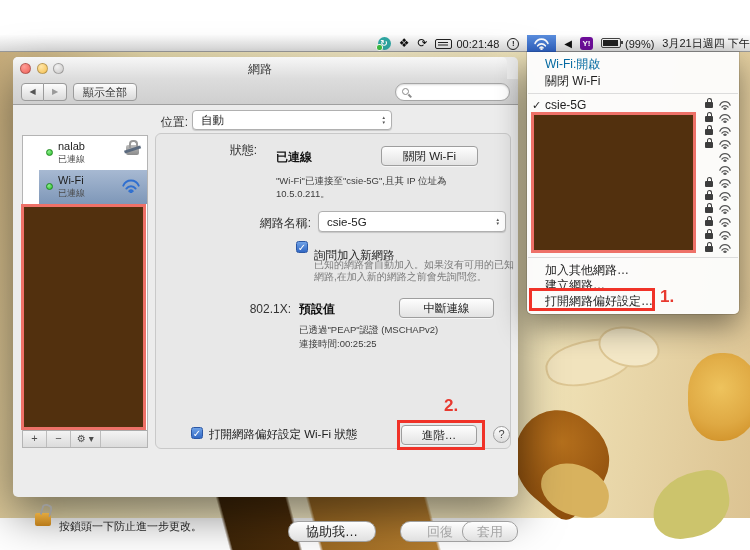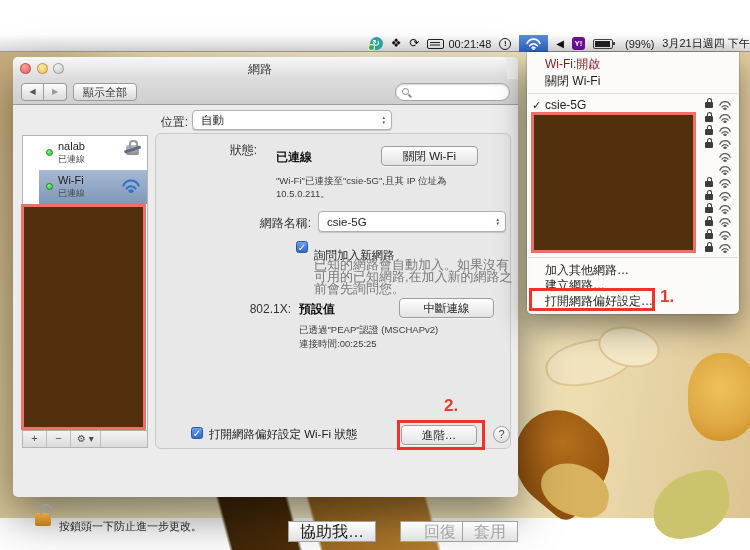--- a/index.html
+++ b/index.html
@@ -98,21 +98,21 @@
   #loc-label { left:145px; top:57px; width:30px; }
   #loc-popup { left:179px; top:53px; width:200px; height:20px; }
 
   #panel { position:absolute; left:142px; top:76px; width:356px; height:316px;
     background:#e8e8e8; border:1px solid #c9c9c9; border-radius:6px; }
   .pbtn { position:absolute; height:20px; background:linear-gradient(#fefefe,#e3e3e3);
     border:1px solid #9e9e9e; border-radius:4px; font-size:11.5px; color:#222;
     text-align:center; line-height:18px; box-shadow:0 1px 0 rgba(255,255,255,.6); }
   .bold { font-weight:bold; }
   .small { font-size:9.5px; color:#3c3c3c; line-height:13px; }
-  .hint { font-size:13px; color:#7a7a7a; line-height:12px; }
+  .hint { font-size:10px; color:#7a7a7a; line-height:12px; }
   .cb { position:absolute; width:12px; height:12px; border-radius:2.5px;
     background:linear-gradient(#6ea1e6,#3168c4); border:1px solid #2b57a5;
     color:#fff; font-size:10px; line-height:11px; text-align:center; font-weight:bold; }
   .cb-label { position:absolute; font-size:11.5px; color:#222; }
 
   #help-btn { position:absolute; width:17px; height:17px; border-radius:9px;
     background:linear-gradient(#fefefe,#dcdcdc); border:1px solid #9e9e9e;
     font-size:11px; color:#444; text-align:center; line-height:15px; }
 
   
@@ -136,37 +136,37 @@
     color:#4d4d4d; text-align:center; line-height:15px; }
   .sf-gear { font-size:10px; }
 
   
   .redact { position:absolute; background:#52300e; border:3px solid #ee7168; }
   .anno-box { position:absolute; border:3px solid #f03228; }
   .anno-num { position:absolute; color:#e8392f; font-weight:bold; font-size:17px; }
 
   
   .winbtn { position:absolute; top:464px; height:21px; background:linear-gradient(#fefefe,#e0e0e0);
-    border:1px solid #a0a0a0; border-radius:0; font-size:16px; color:#222;
+    border:1px solid #a0a0a0; border-radius:10px; font-size:13px; color:#222;
     text-align:center; line-height:19px; }
   .winbtn.disabled { color:#a5a5a5; }
   #lock-icon { position:absolute; left:22px; top:456px; width:16px; height:13px;
     background:linear-gradient(#e2a93f,#b87a1a); border-radius:2px; }
   #lock-icon::before { content:""; position:absolute; left:6px; top:-9px; width:7px; height:10px;
     border:2.5px solid #9a9a9a; border-bottom:none; border-radius:5px 5px 0 0;
     transform:rotate(14deg); }
   #lock-text { position:absolute; left:46px; top:462px; font-size:11px; color:#222; }
 
   
   #wifimenu { left:527px; top:52px; width:212px; height:262px;
     background:rgba(252,252,252,.97); border-radius:0 0 5px 5px;
     box-shadow:0 12px 30px rgba(0,0,0,.45), 0 0 0 1px rgba(0,0,0,.12); }
   .mi { position:absolute; left:0; right:0; height:16px; padding-left:18px;
     font-size:12px; color:#1e1e1e; line-height:16px; white-space:nowrap; }
-  .mi.dim { color:#7f1d1d; }
+  .mi.dim { color:#0369a1; }
   .msep { position:absolute; left:1px; right:1px; height:1px; background:#dcdcdc; }
   .mcheck { position:absolute; left:5px; width:12px; font-size:11px; color:#1e1e1e; }
   .netrow { position:absolute; left:0; right:0; height:12px; }
   .mini-lock { position:absolute; right:26px; top:3px; width:8px; height:6px;
     background:#3d3d3d; border-radius:1px; }
   .mini-lock::before { content:""; position:absolute; left:1.5px; top:-4px; width:3px; height:4px;
     border:1.5px solid #3d3d3d; border-bottom:none; border-radius:3px 3px 0 0; }
   .row-wifi { position:absolute; right:8px; top:0; color:#555; }
 </style>
 </head>
@@ -203,21 +203,21 @@
       <span class="mb-txt">00:21:48</span>
     </div>
     <div class="mb-alert">!</div>
     <div class="mb-wifi-active">
       <svg class="wifi-svg" viewBox="0 0 14 12" style="width:15px;color:#fff">
           <use href="#wifi-sym"></use>
         </svg>
     </div>
     <div class="mb-glyph" style="font-size:10px">◀</div>
     <div class="mb-yahoo">Y!</div>
-    <div style="display:flex;align-items:center;gap:12px">
+    <div style="display:flex;gap:4px">
       <div class="mb-batt"></div>
       <span class="mb-txt">(99%)</span>
     </div>
     <span class="mb-txt">3月21日週四 下午12</span>
   </div>
 </div>
 
 <div id="win" class="abs">
   <div id="titlebar">
     <div class="light l-red"></div>

